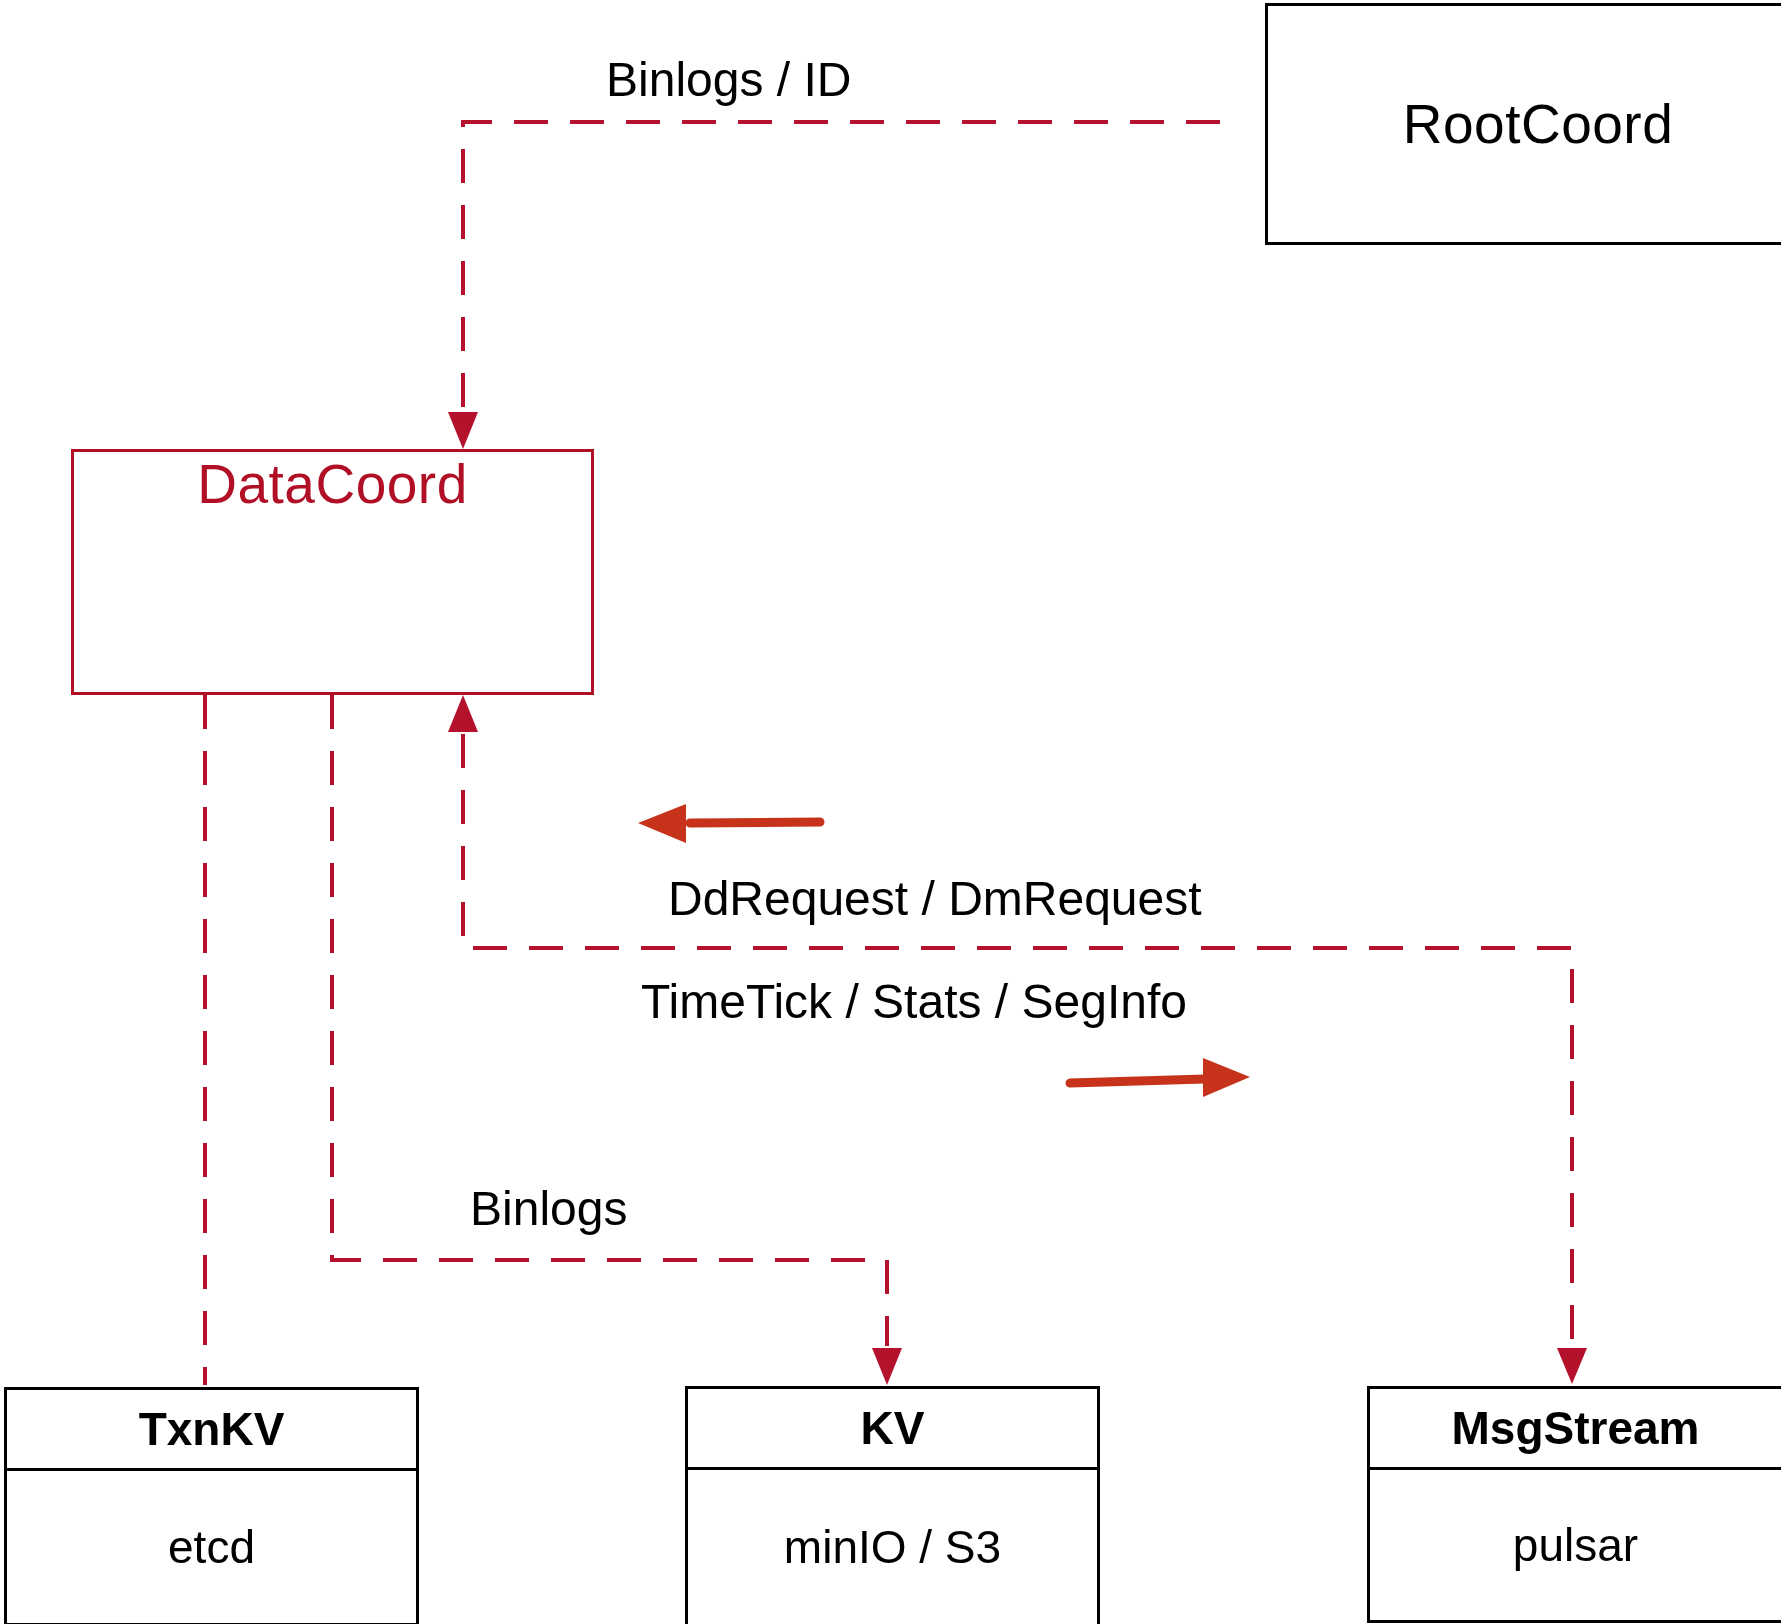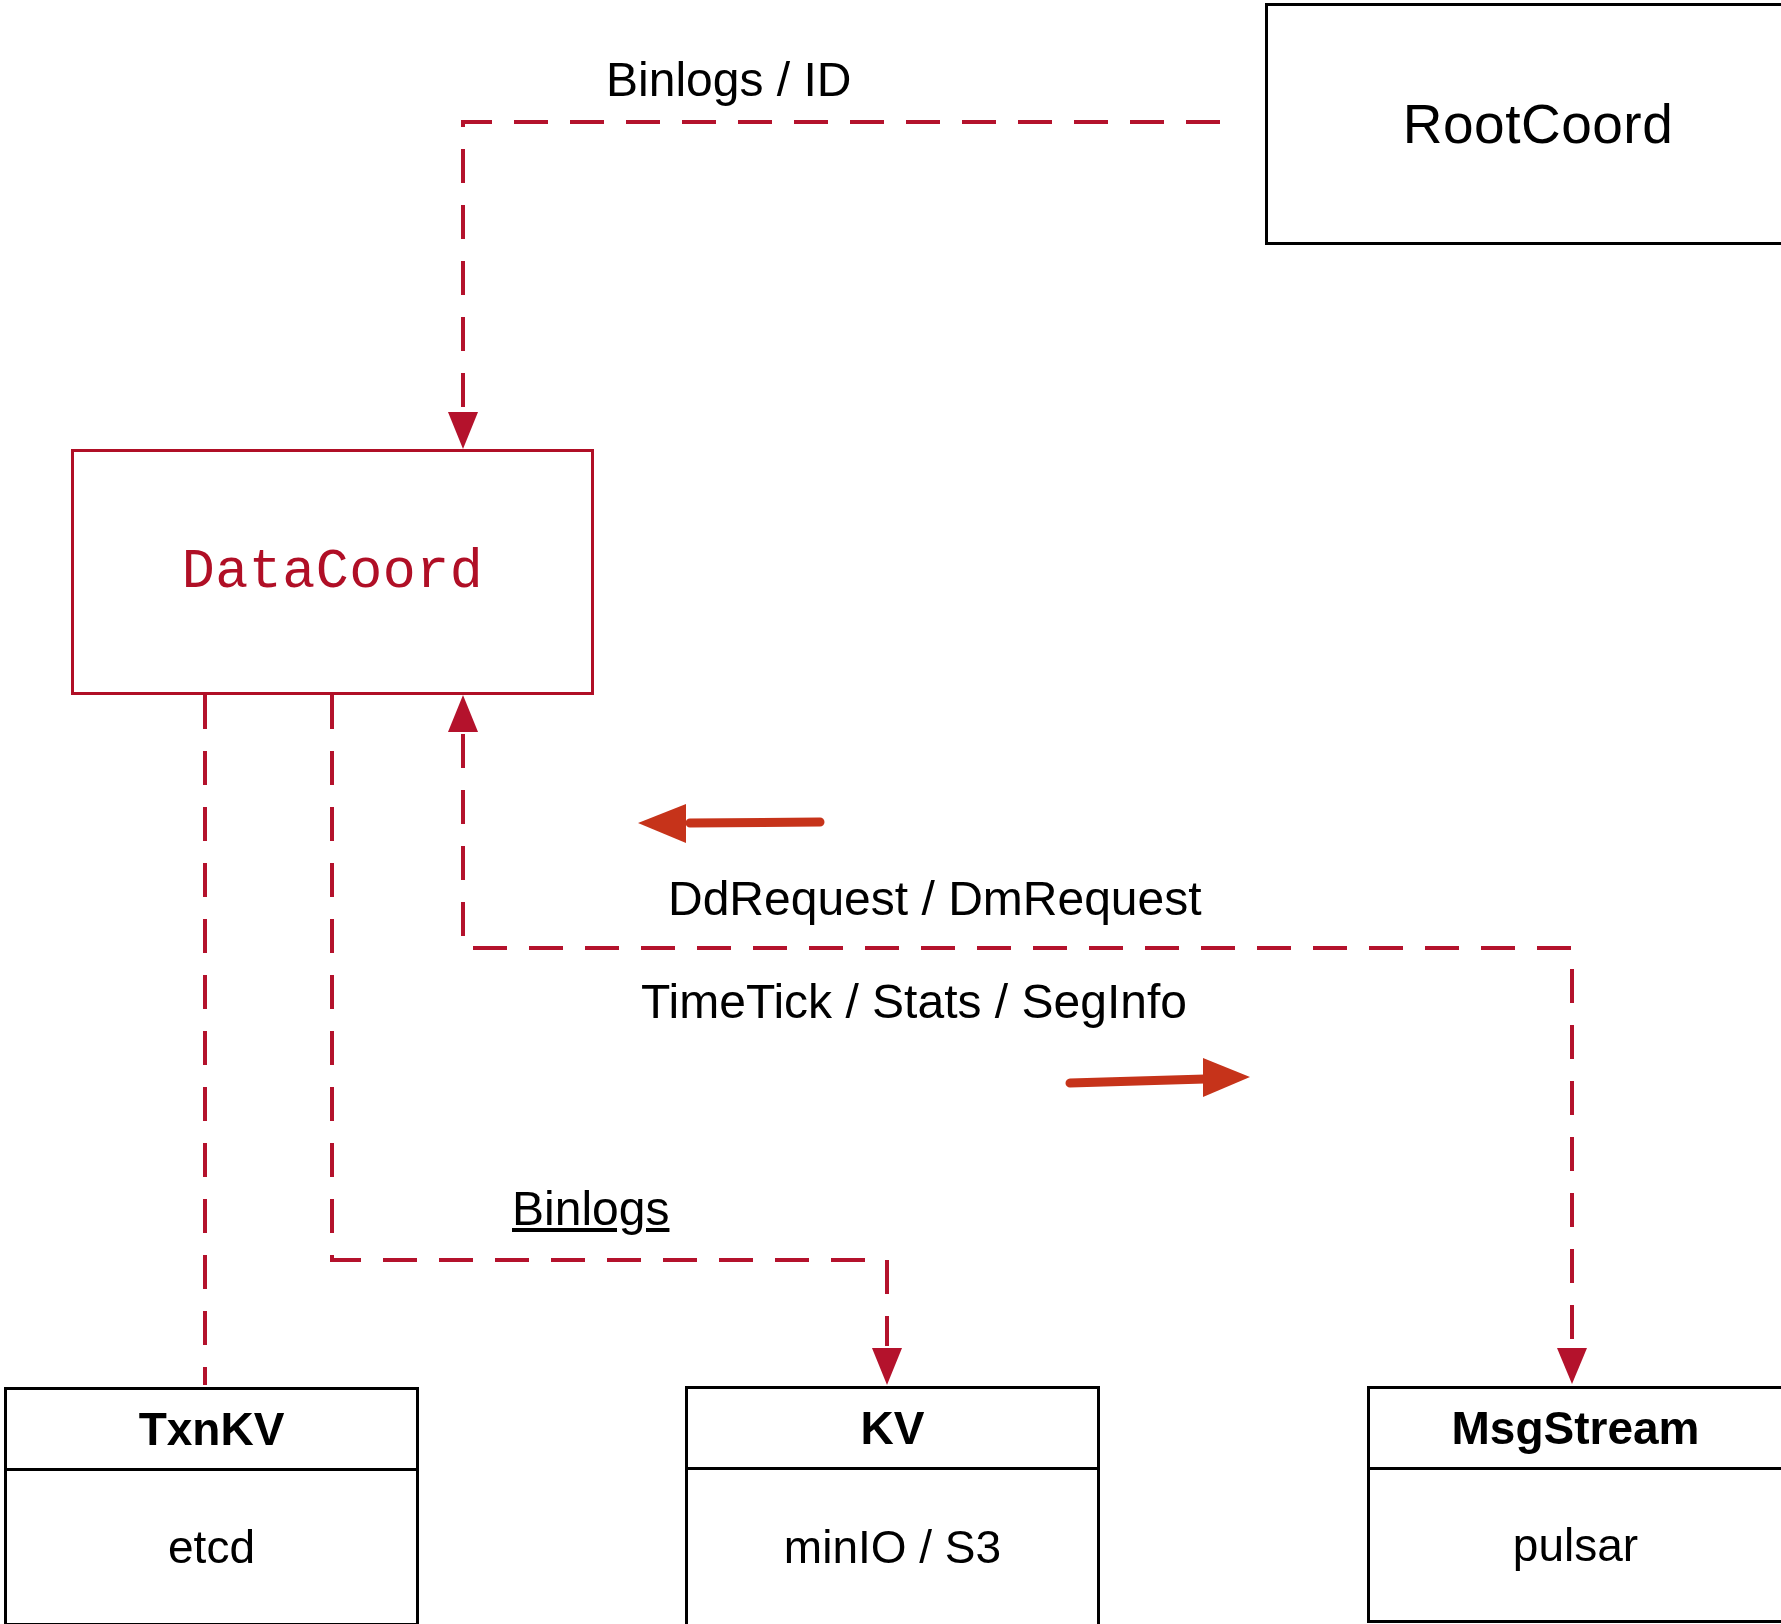--- a/index.html
+++ b/index.html
@@ -19,21 +19,21 @@
     overflow:hidden;
   }
   .svg-layer{position:absolute;left:0;top:0;width:100%;height:100%;}
   .dashed-line{stroke:var(--dash-red);stroke-width:4;fill:none;stroke-dasharray:34 22;}
   .solid-shaft{stroke:var(--arrow-red);stroke-width:9;stroke-linecap:round;fill:none;}
   .dash-head{fill:var(--dash-red);stroke:none;}
   .solid-head{fill:var(--arrow-red);stroke:none;}
 
   .node{position:absolute;box-sizing:border-box;background:var(--bg);}
   .node.plain{border:3px solid var(--ink);display:flex;align-items:center;justify-content:center;margin-left:45px;}
-  .node.red{border:3px solid var(--box-red);display:flex;align-items:center;justify-content:center;font-family:Liberation Mono, monospace;}
+  .node.red{border:3px solid var(--box-red);display:flex;justify-content:center;}
   .node-title{font-size:55px;letter-spacing:0.5px;}
   .node.red .node-title{color:var(--box-red);}
 
   .table-node{border:3px solid var(--ink);display:flex;flex-direction:column;}
   .table-header{
     box-sizing:border-box;height:81px;border-bottom:3px solid var(--ink);
     display:flex;align-items:center;justify-content:center;
     font-weight:bold;font-size:46px;
   }
   .table-body{
@@ -91,15 +91,15 @@
   </div>
 
   <div class="table-node" style="position:absolute;left:1367px;top:1386px;width:411px;height:231px;">
     <div class="table-header">MsgStream</div>
     <div class="table-body">pulsar</div>
   </div>
 
   <div class="edge-label" style="left:606px;top:52px;">Binlogs / ID</div>
   <div class="edge-label" style="left:668px;top:871px;">DdRequest / DmRequest</div>
   <div class="edge-label" style="left:641px;top:974px;">TimeTick / Stats / SegInfo</div>
-  <div class="edge-label" style="left:512px;top:1181px;text-decoration:underline;">Binlogs</div>
+  <div class="edge-label" style="left:470px;top:1181px;">Binlogs</div>
 
 </div>
 
 </body></html>

